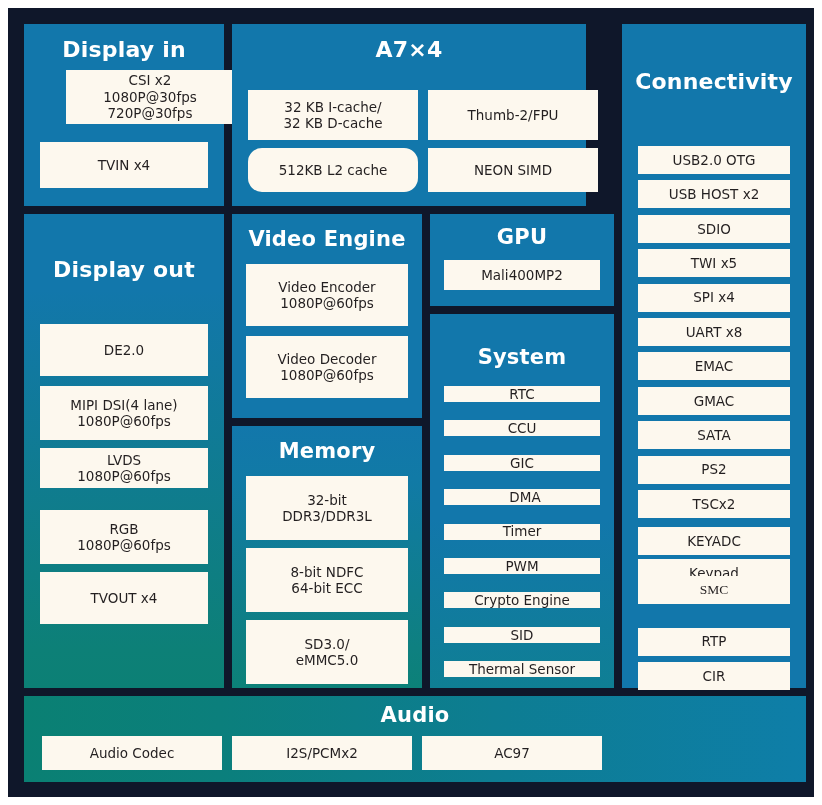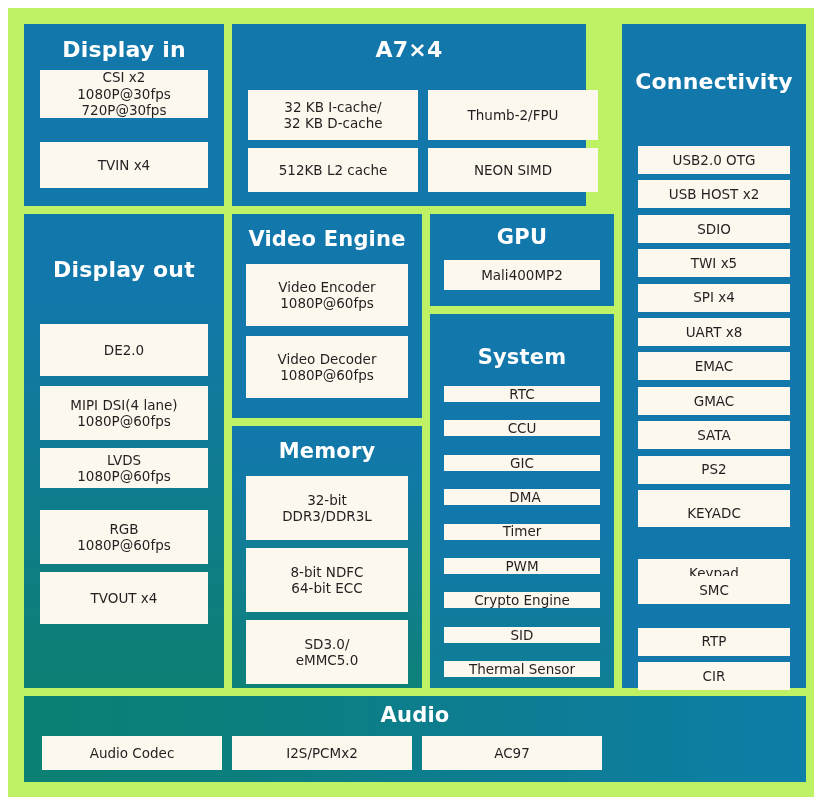--- a/index.html
+++ b/index.html
@@ -4,21 +4,21 @@
 <style>
   html,body{margin:0;padding:0;background:#ffffff;}
   body{
     width:822px;height:805px;
     font-family:"DejaVu Sans","Liberation Sans",sans-serif;
     overflow:hidden;
   }
   #canvas{
     position:absolute;left:8px;top:8px;
     width:806px;height:789px;
-    background:#bef264;
+    background:#0f172a;
   }
   .block{
     position:absolute;
     box-sizing:border-box;
     background:#1277ab;
     padding:0;
   }
   .blk-title{
     color:#ffffff;
     font-weight:bold;
@@ -37,29 +37,29 @@
     text-align:center;
     line-height:1.22;
     white-space:pre-line;
     font-size:13.5px;
   }
 
   
   #display-in{left:16px;top:16px;width:200px;height:182px;}
   #display-in .blk-title{font-size:22px;padding-top:14px;}
   #display-in .cell{left:16px;width:168px;}
-  #di-c0{top:46px;height:48px;}
+  #di-c0{top:46px;height:54px;margin-left:26px;}
   #di-c1{top:118px;height:46px;}
 
   #a7{left:224px;top:16px;width:354px;height:182px;}
   #a7 .blk-title{font-size:22px;padding-top:14px;}
   #a7 .cell{width:170px;}
   #a7-c0{left:16px;top:66px;height:50px;}
   #a7-c1{left:196px;top:66px;height:50px;}
-  #a7-c2{left:16px;top:124px;height:44px;}
+  #a7-c2{left:16px;top:124px;height:44px;border-radius:14px;}
   #a7-c3{left:196px;top:124px;height:44px;}
 
   #connectivity{left:614px;top:16px;width:184px;height:664px;}
   #connectivity .blk-title{font-size:22px;padding-top:46px;}
   #connectivity .cell{left:16px;width:152px;height:28px;font-size:13.5px;}
 
   
   #display-out{left:16px;top:206px;width:200px;height:474px;
     background:linear-gradient(180deg,#1277ab 0%,#1277ab 16%,#0d8077 92%,#0c8075 100%);}
   #display-out .blk-title{font-size:22px;padding-top:44px;}
@@ -131,23 +131,23 @@
       <div class="cell" style="top: 156.4px;">USB HOST x2</div>
       <div class="cell" style="top: 190.8px;">SDIO</div>
       <div class="cell" style="top: 225.2px;">TWI x5</div>
       <div class="cell" style="top: 259.6px;">SPI x4</div>
       <div class="cell" style="top: 294px;">UART x8</div>
       <div class="cell" style="top: 328.4px;">EMAC</div>
       <div class="cell" style="top: 362.8px;">GMAC</div>
       <div class="cell" style="top: 397.2px;">SATA</div>
       <div class="cell" style="top: 431.6px;">PS2</div>
       <div class="cell" style="top: 466px;">TSCx2</div>
-      <div class="cell" style="top: 475px;">KEYADC</div>
+      <div class="cell" style="top: 503px;">KEYADC</div>
       <div class="cell" style="top: 534.8px;">Keypad</div>
-      <div class="cell" style="top: 552px;">SMC</div>
+      <div class="cell" style="top: 552px; font-family: Liberation Serif, serif;">SMC</div>
       <div class="cell" style="top: 603.6px;">RTP</div>
       <div class="cell" style="top: 638px;">CIR</div>
     </div>
 
   <div class="block" id="display-out">
     <div class="blk-title">Display out</div>
     <div class="cell" id="do-c0">DE2.0</div>
     <div class="cell" id="do-c1">MIPI DSI(4 lane)
 1080P@60fps</div>
     <div class="cell" id="do-c2">LVDS

